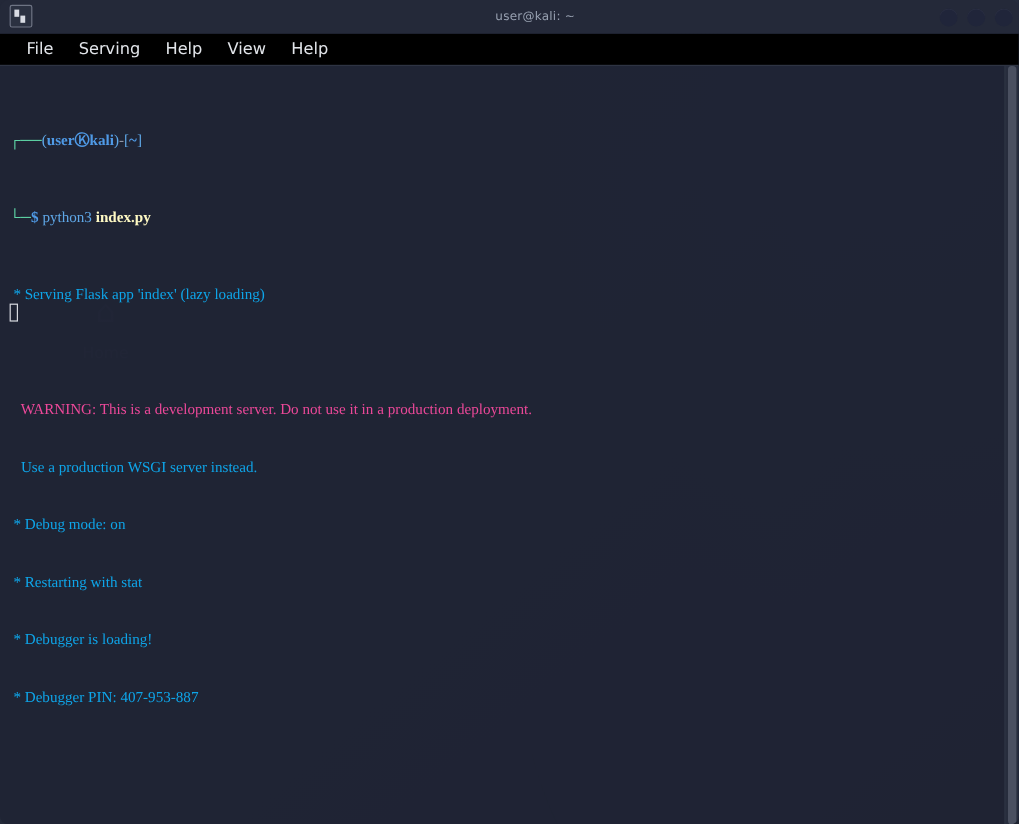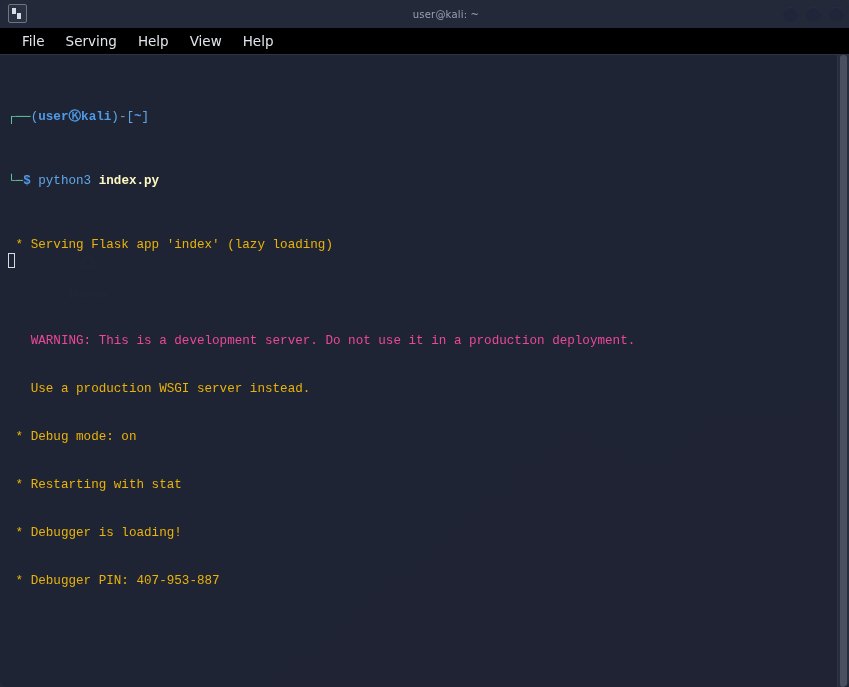--- a/index.html
+++ b/index.html
@@ -179,35 +179,35 @@
     position: relative;
     flex: 1 1 auto;
     background: rgba(31,36,52,0.90);
     overflow: hidden;
   }
   #term-text {
     position: absolute;
     left: 8px;
     top: 6px;
     right: 18px;
-    font-family: Liberation Mono, monospace;
+    font-family: Liberation Serif, serif;
     font-size: 12.6px;
     line-height: 16px;
     color: #d7dae0;
     white-space: pre;
   }
   .line { height: 16px; }
 
   .c-green  { color: #5fd7a7; }
   .c-blue   { color: #5fa8e8; }
   .c-blue-b { color: #4f9ae6; font-weight: bold; }
   .c-dim    { color: #8f96a6; }
   .c-white-b{ color: #fef9c3; font-weight: bold; }
   .c-red    { color: #ec4899; margin-top: 48px; }
-  .c-txt    { color: #eab308; }
+  .c-txt    { color: #0ea5e9; }
 
   #cursor-block {
     position: absolute;
     left: 8px;
     top: 198px;
     width: 7px;
     height: 15px;
     border: 1px solid #d7dae0;
     box-sizing: border-box;
   }

